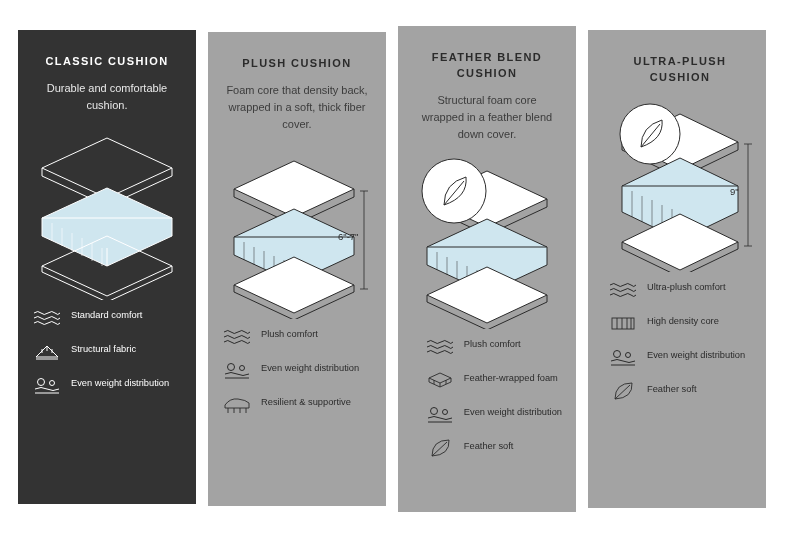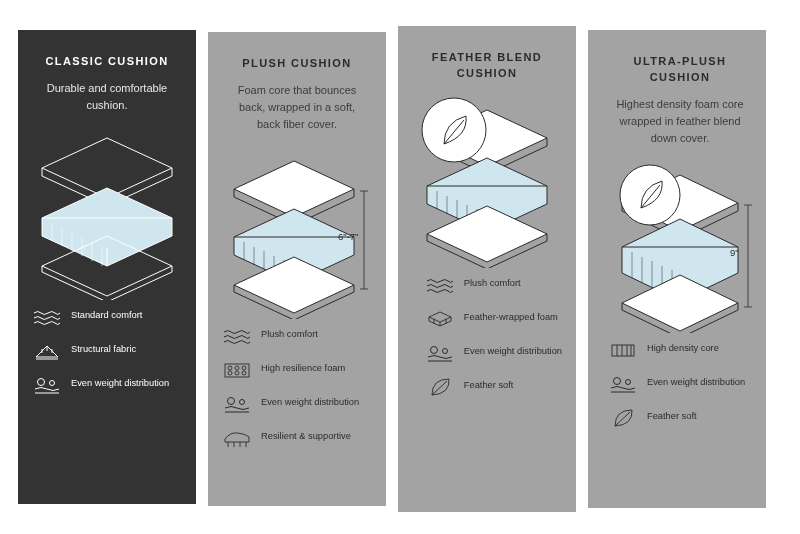--- a/index.html
+++ b/index.html
@@ -174,21 +174,21 @@
               <line x1="2" y1="18" x2="26" y2="18"></line>
             </svg>
           </span>
           <span class="flabel">Even weight distribution</span>
         </div>
       </div>
     </div>
 
     <div class="card light1">
       <div class="title">PLUSH CUSHION</div>
-      <div class="subtitle">Foam core that bounces back, wrapped in a soft, back fiber cover.</div>
+      <div class="subtitle">Foam core that density back, wrapped in a soft, thick fiber cover.</div>
       <div class="art">
         <svg width="150" height="180" viewBox="0 0 150 180">
           <g fill="none" stroke="#2b2b2b" stroke-width="1" stroke-linejoin="round">
             <polygon points="72,22 132,50 72,78 12,50" fill="#ffffff"></polygon>
             <polyline points="12,50 12,58 72,86 132,58 132,50"></polyline>
             <line x1="72" y1="78" x2="72" y2="86"></line>
             <polygon points="72,70 132,98 72,126 12,98" fill="#cfe6ef"></polygon>
             <polygon points="12,98 12,116 72,144 132,116 132,98" fill="#cfe6ef"></polygon>
             <line x1="72" y1="126" x2="72" y2="144"></line>
             <g stroke-width="0.5">
@@ -215,34 +215,20 @@
             <svg width="28" height="16" viewBox="0 0 28 16" fill="none" stroke="#2b2b2b" stroke-width="1">
               <path d="M1 4 q4 -3 7 0 t7 0 t7 0 t5 0"></path>
               <path d="M1 9 q4 -3 7 0 t7 0 t7 0 t5 0"></path>
               <path d="M1 14 q4 -3 7 0 t7 0 t7 0 t5 0"></path>
             </svg>
           </span>
           <span class="flabel">Plush comfort</span>
         </div>
         <div class="feature">
           <span class="ficon">
-            <svg width="28" height="20" viewBox="0 0 28 20" fill="none" stroke="#2b2b2b" stroke-width="0.9">
-              <rect x="2" y="4" width="24" height="13"></rect>
-              <circle cx="7" cy="8" r="2"></circle>
-                <circle cx="14" cy="8" r="2"></circle>
-                <circle cx="21" cy="8" r="2"></circle>
-              <circle cx="7" cy="13" r="2"></circle>
-                <circle cx="14" cy="13" r="2"></circle>
-                <circle cx="21" cy="13" r="2"></circle>
-            </svg>
-          </span>
-          <span class="flabel">High resilience foam</span>
-        </div>
-        <div class="feature">
-          <span class="ficon">
             <svg width="28" height="20" viewBox="0 0 28 20" fill="none" stroke="#2b2b2b" stroke-width="1">
               <circle cx="8" cy="7" r="3.5"></circle>
               <circle cx="19" cy="8" r="2.5"></circle>
               <path d="M2 14 q6 -3 12 0 t12 0"></path>
               <line x1="2" y1="18" x2="26" y2="18"></line>
             </svg>
           </span>
           <span class="flabel">Even weight distribution</span>
         </div>
         <div class="feature">
@@ -256,20 +242,21 @@
               <line x1="23" y1="14" x2="23" y2="19"></line>
             </svg>
           </span>
           <span class="flabel">Resilient &amp; supportive</span>
         </div>
       </div>
     </div>
 
     <div class="card light2">
       <div class="title">FEATHER BLEND CUSHION</div>
+      <div class="subtitle">Structural foam core wrapped in a feather blend down cover.</div>
       <div class="art">
         <svg width="150" height="180" viewBox="0 0 150 180">
           <g fill="none" stroke="#2b2b2b" stroke-width="1" stroke-linejoin="round">
             <polygon points="75,22 135,50 75,78 15,50" fill="#ffffff"></polygon>
             <polyline points="15,50 15,58 75,86 135,58 135,50"></polyline>
             <line x1="75" y1="78" x2="75" y2="86"></line>
             <polygon points="75,70 135,98 75,126 15,98" fill="#cfe6ef"></polygon>
             <polygon points="15,98 15,116 75,144 135,116 135,98" fill="#cfe6ef"></polygon>
             <line x1="75" y1="126" x2="75" y2="144"></line>
             <g stroke-width="0.5">
@@ -328,21 +315,20 @@
               <line x1="6" y1="18" x2="21" y2="4"></line>
             </svg>
           </span>
           <span class="flabel">Feather soft</span>
         </div>
       </div>
     </div>
 
     <div class="card light3">
       <div class="title">ULTRA-PLUSH CUSHION</div>
-      <div class="subtitle">Highest density foam core wrapped in feather blend down cover.</div>
       <div class="art">
         <svg width="150" height="180" viewBox="0 0 150 180">
           <g fill="none" stroke="#2b2b2b" stroke-width="1" stroke-linejoin="round">
             <polygon points="72,22 130,50 72,78 14,50" fill="#ffffff"></polygon>
             <polyline points="14,50 14,58 72,86 130,58 130,50"></polyline>
             <line x1="72" y1="78" x2="72" y2="86"></line>
             <polygon points="72,66 130,94 72,122 14,94" fill="#cfe6ef"></polygon>
             <polygon points="14,94 14,120 72,148 130,120 130,94" fill="#cfe6ef"></polygon>
             <line x1="72" y1="122" x2="72" y2="148"></line>
             <g stroke-width="0.5">
@@ -362,20 +348,30 @@
             <line x1="140" y1="52" x2="140" y2="154"></line>
             <line x1="136" y1="52" x2="144" y2="52"></line>
             <line x1="136" y1="154" x2="144" y2="154"></line>
           </g>
         </svg>
         <div class="dim-label" style="left:122px; top:94px;">9"</div>
       </div>
       <div class="feature-list">
         <div class="feature">
           <span class="ficon">
+            <svg width="28" height="16" viewBox="0 0 28 16" fill="none" stroke="#2b2b2b" stroke-width="1">
+              <path d="M1 4 q4 -3 7 0 t7 0 t7 0 t5 0"></path>
+              <path d="M1 9 q4 -3 7 0 t7 0 t7 0 t5 0"></path>
+              <path d="M1 14 q4 -3 7 0 t7 0 t7 0 t5 0"></path>
+            </svg>
+          </span>
+          <span class="flabel">Ultra-plush comfort</span>
+        </div>
+        <div class="feature">
+          <span class="ficon">
             <svg width="28" height="20" viewBox="0 0 28 20" fill="none" stroke="#2b2b2b" stroke-width="0.9">
               <rect x="3" y="5" width="22" height="11"></rect>
               <line x1="8" y1="5" x2="8" y2="16"></line>
               <line x1="13" y1="5" x2="13" y2="16"></line>
               <line x1="18" y1="5" x2="18" y2="16"></line>
               <line x1="22" y1="5" x2="22" y2="16"></line>
             </svg>
           </span>
           <span class="flabel">High density core</span>
         </div>

